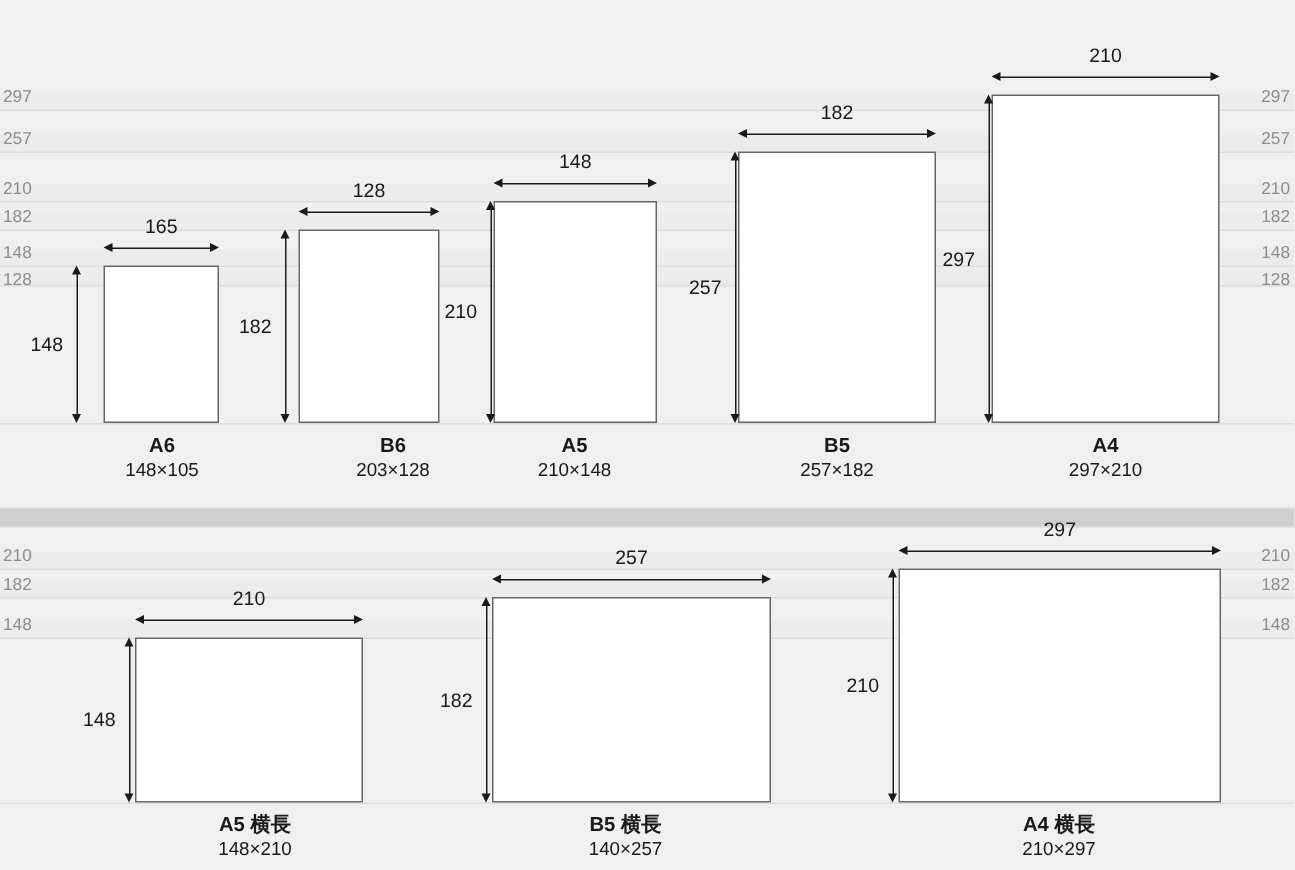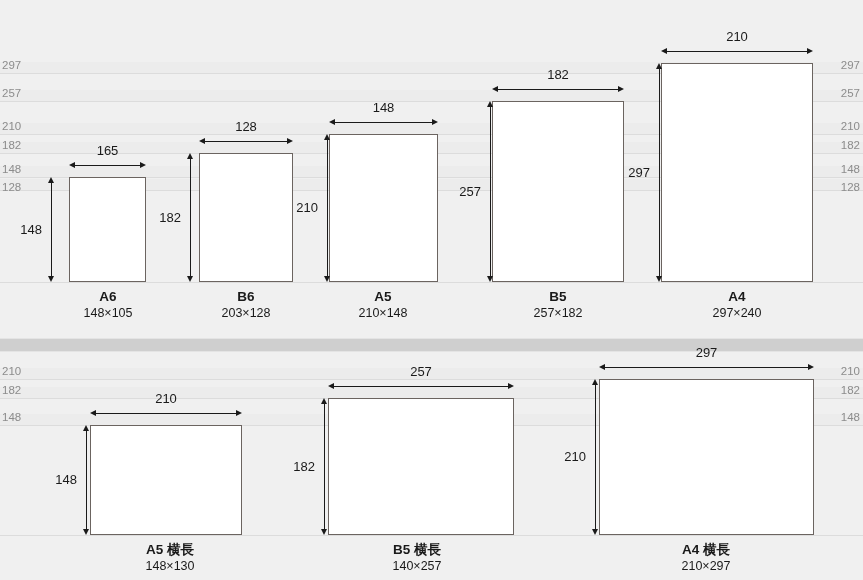--- a/index.html
+++ b/index.html
@@ -224,21 +224,21 @@
       <div class="arrow left"></div>
       <div class="arrow right"></div>
       <div class="dim-text above">128</div>
     </div>
     <div class="dim" style="left:185px; top:153px; width:10px; height:129px;">
       <div class="dim-line-v" style="top:3px; bottom:3px;"></div>
       <div class="arrow up"></div>
       <div class="arrow down"></div>
       <div class="dim-text side">182</div>
     </div>
-    <div class="caption" style="left:246px; top:288px;">
+    <div class="caption" style="left:262px; top:288px;">
       <span class="name">B6</span>
       <span class="size">203×128</span>
     </div>
 
     <div class="sheet" style="left:329px; top:134px; width:109px; height:148px;"></div>
     <div class="dim" style="left:329px; top:117px; width:109px; height:10px;">
       <div class="dim-line-h" style="left:3px; right:3px;"></div>
       <div class="arrow left"></div>
       <div class="arrow right"></div>
       <div class="dim-text above">148</div>
@@ -280,21 +280,21 @@
       <div class="dim-text above">210</div>
     </div>
     <div class="dim" style="left:654px; top:63px; width:10px; height:219px;">
       <div class="dim-line-v" style="top:3px; bottom:3px;"></div>
       <div class="arrow up"></div>
       <div class="arrow down"></div>
       <div class="dim-text side">297</div>
     </div>
     <div class="caption" style="left:737px; top:288px;">
       <span class="name">A4</span>
-      <span class="size">297×240</span>
+      <span class="size">297×210</span>
     </div>
   </div>
 
   <div id="panel-divider"></div>
 
   <div class="panel" id="panel-landscape">
 
     <div class="gridband" style="top:16px; height:11px;"></div>
     <div class="gridline" style="top:27px;"></div>
     <div class="gridband" style="top:35px; height:11px;"></div>
@@ -319,21 +319,21 @@
       <div class="dim-text above">210</div>
     </div>
     <div class="dim" style="left:81px; top:73px; width:10px; height:110px;">
       <div class="dim-line-v" style="top:3px; bottom:3px;"></div>
       <div class="arrow up"></div>
       <div class="arrow down"></div>
       <div class="dim-text side">148</div>
     </div>
     <div class="caption" style="left:170px; top:189px;">
       <span class="name">A5 横長</span>
-      <span class="size">148×130</span>
+      <span class="size">148×210</span>
     </div>
 
     <div class="sheet" style="left:328px; top:46px; width:186px; height:137px;"></div>
     <div class="dim" style="left:328px; top:29px; width:186px; height:10px;">
       <div class="dim-line-h" style="left:3px; right:3px;"></div>
       <div class="arrow left"></div>
       <div class="arrow right"></div>
       <div class="dim-text above">257</div>
     </div>
     <div class="dim" style="left:319px; top:46px; width:10px; height:137px;">

